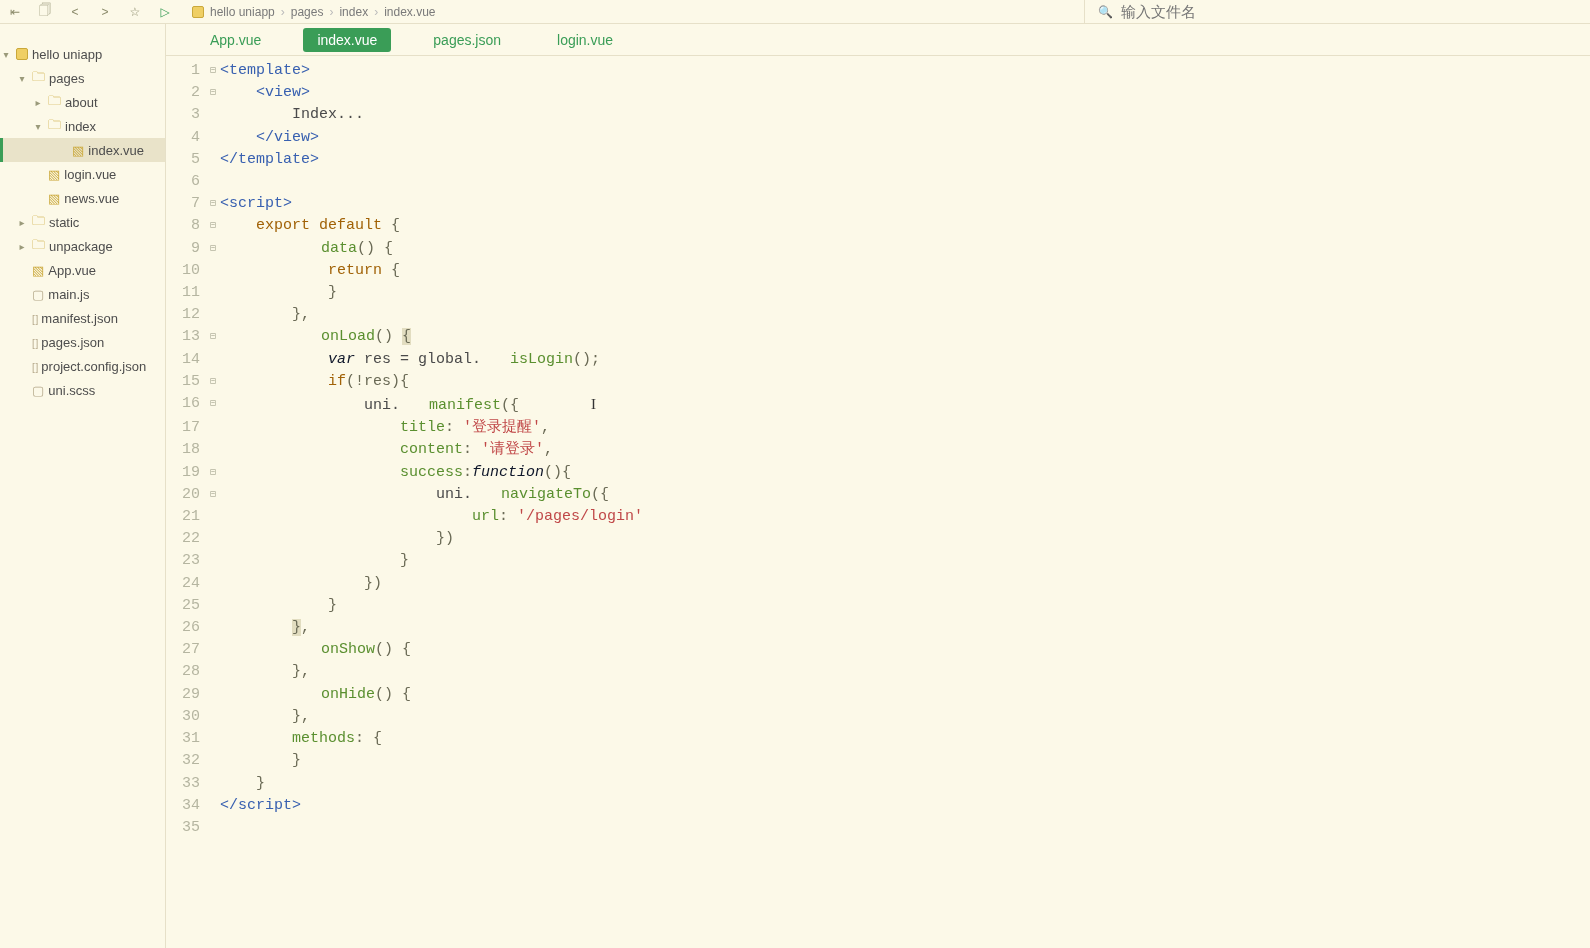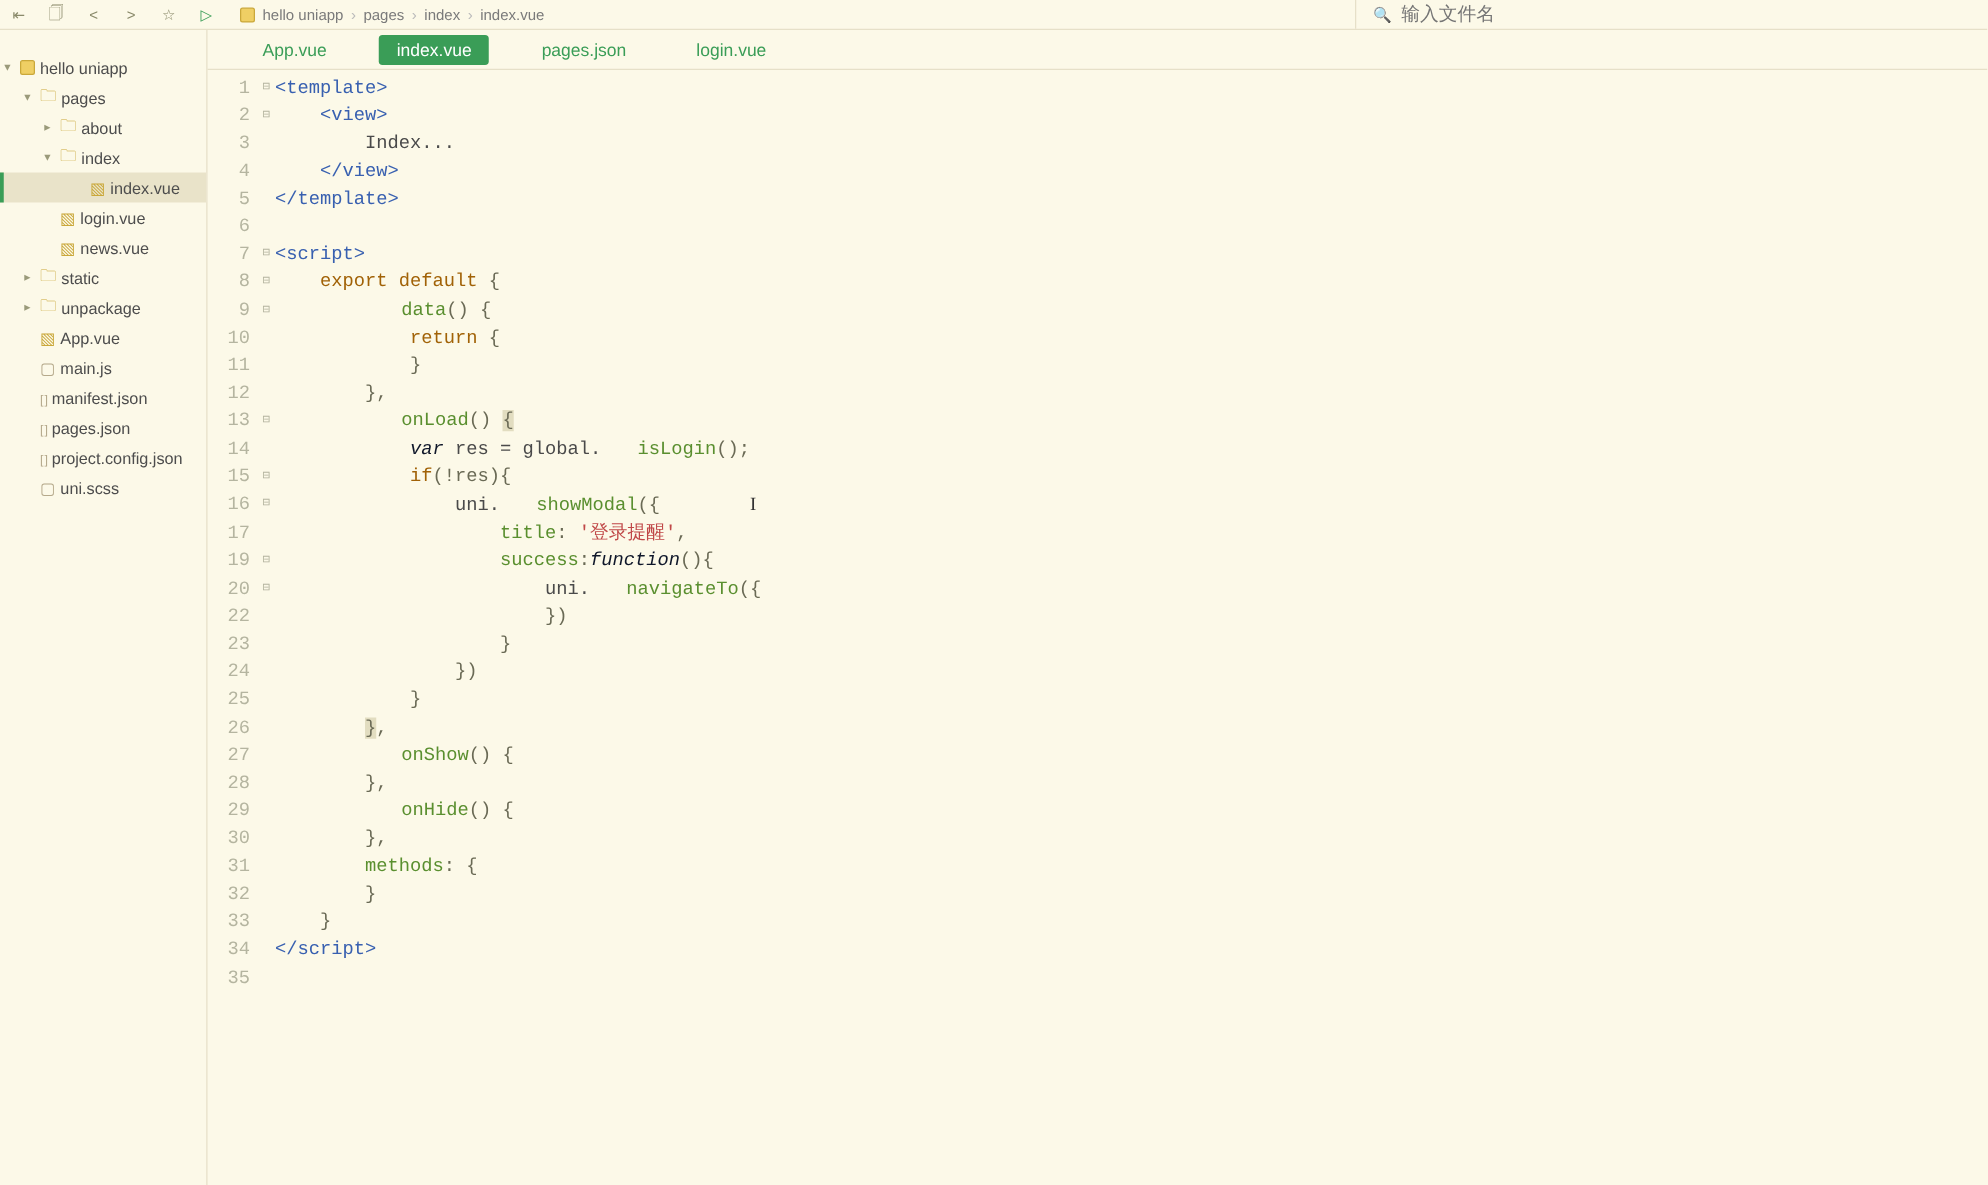--- a/index.html
+++ b/index.html
@@ -287,36 +287,46 @@
           <div class="code-content"><span>            </span><span class="c-kw-i">var</span><span class="c-var"> res = global.</span><span class="c-fn">isLogin</span><span class="c-pun">();</span></div>
         </div>
         <div class="line">
           <div class="gutter">15</div>
           <div class="fold">⊟</div>
           <div class="code-content"><span>            </span><span class="c-kw">if</span><span class="c-pun">(!res){</span></div>
         </div>
         <div class="line">
           <div class="gutter">16</div>
           <div class="fold">⊟</div>
-          <div class="code-content"><span class="c-var">                uni.</span><span class="c-fn">showModal</span><span class="c-pun">({</span><span>        </span><span style="font-family: serif; color: rgb(51, 51, 51);">I</span></div>
+          <div class="code-content"><span class="c-var">                uni.</span><span class="c-fn">manifest</span><span class="c-pun">({</span><span>        </span><span style="font-family: serif; color: rgb(51, 51, 51);">I</span></div>
         </div>
         <div class="line">
           <div class="gutter">17</div>
           <div class="fold"></div>
           <div class="code-content"><span>                    </span><span class="c-prop">title</span><span class="c-pun">: </span><span class="c-str">'登录提醒'</span><span class="c-pun">,</span></div>
         </div>
         <div class="line">
+          <div class="gutter">18</div>
+          <div class="fold"></div>
+          <div class="code-content"><span>                    </span><span class="c-prop">content</span><span class="c-pun">: </span><span class="c-str">'请登录'</span><span class="c-pun">,</span></div>
+        </div>
+        <div class="line">
           <div class="gutter">19</div>
           <div class="fold">⊟</div>
           <div class="code-content"><span>                    </span><span class="c-prop">success</span><span class="c-pun">:</span><span class="c-kw-i">function</span><span class="c-pun">(){</span></div>
         </div>
         <div class="line">
           <div class="gutter">20</div>
           <div class="fold">⊟</div>
           <div class="code-content"><span class="c-var">                        uni.</span><span class="c-fn">navigateTo</span><span class="c-pun">({</span></div>
+        </div>
+        <div class="line">
+          <div class="gutter">21</div>
+          <div class="fold"></div>
+          <div class="code-content"><span>                            </span><span class="c-prop">url</span><span class="c-pun">: </span><span class="c-str">'/pages/login'</span></div>
         </div>
         <div class="line">
           <div class="gutter">22</div>
           <div class="fold"></div>
           <div class="code-content"><span class="c-pun">                        })</span></div>
         </div>
         <div class="line">
           <div class="gutter">23</div>
           <div class="fold"></div>
           <div class="code-content"><span class="c-pun">                    }</span></div>

